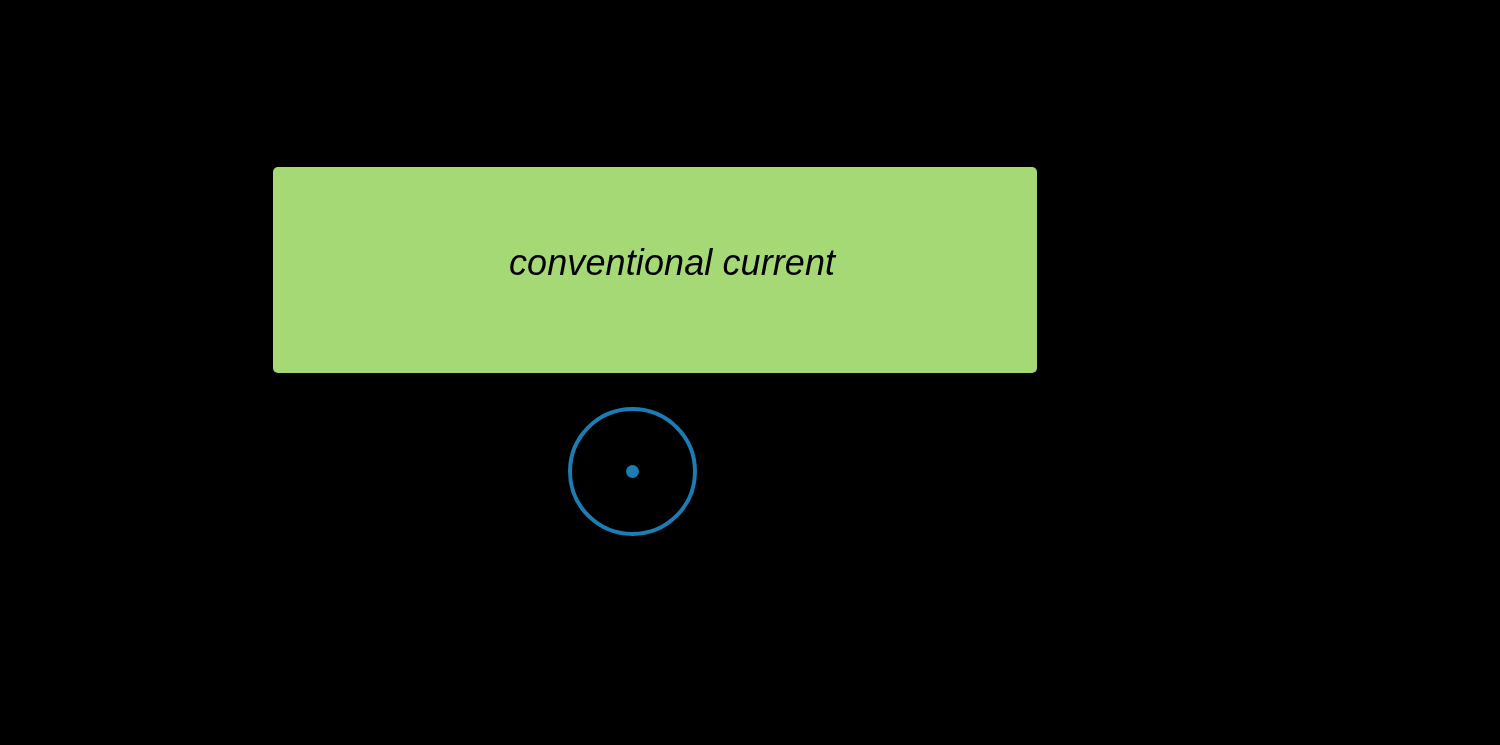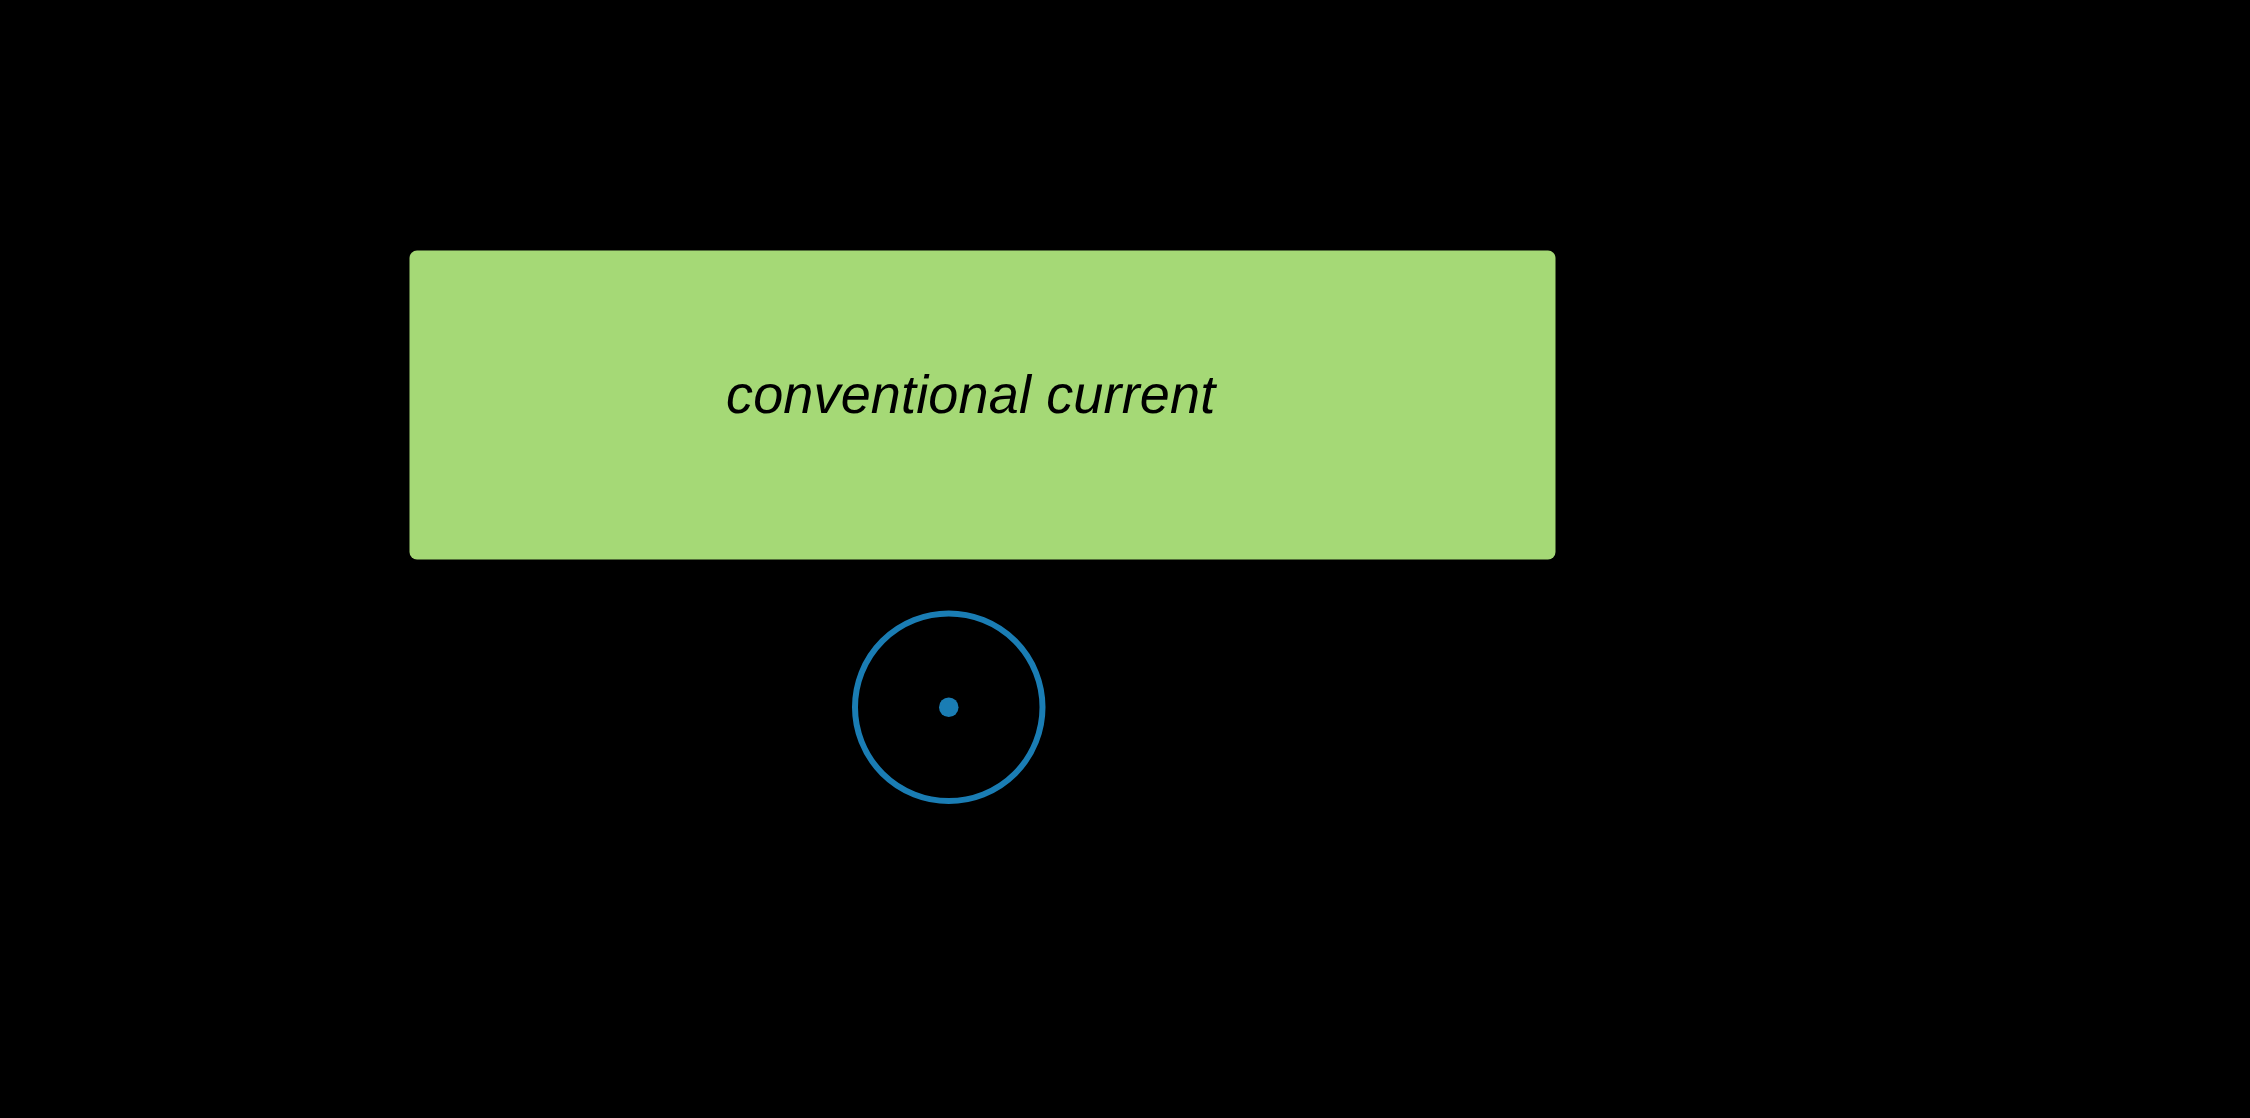--- a/index.html
+++ b/index.html
@@ -57,21 +57,21 @@
   #arrow-bottom {
     left: 413px;
     top: 322px;
     width: 507px;
   }
   #arrow-bottom .shaft { width: 476px; }
   #arrow-bottom .head  { left: 474px; }
 
   .current-label {
     position: absolute;
-    left: 484px;
+    left: 509px;
     top: 245px;
     font-family: "Liberation Sans", sans-serif;
     font-style: italic;
     font-size: 36px;
     font-weight: 400;
     color: #000000;
     letter-spacing: 0.1px;
     white-space: nowrap;
     line-height: 1;
   }

